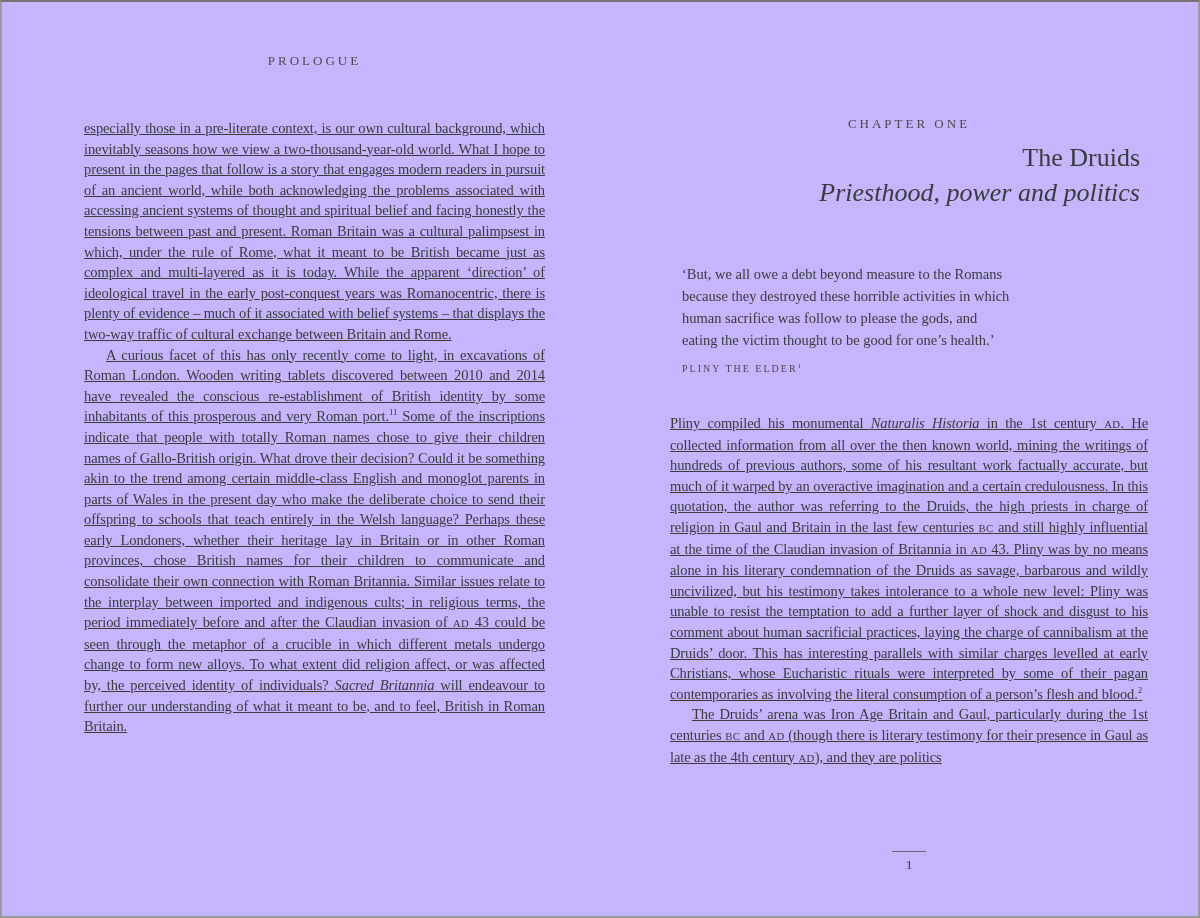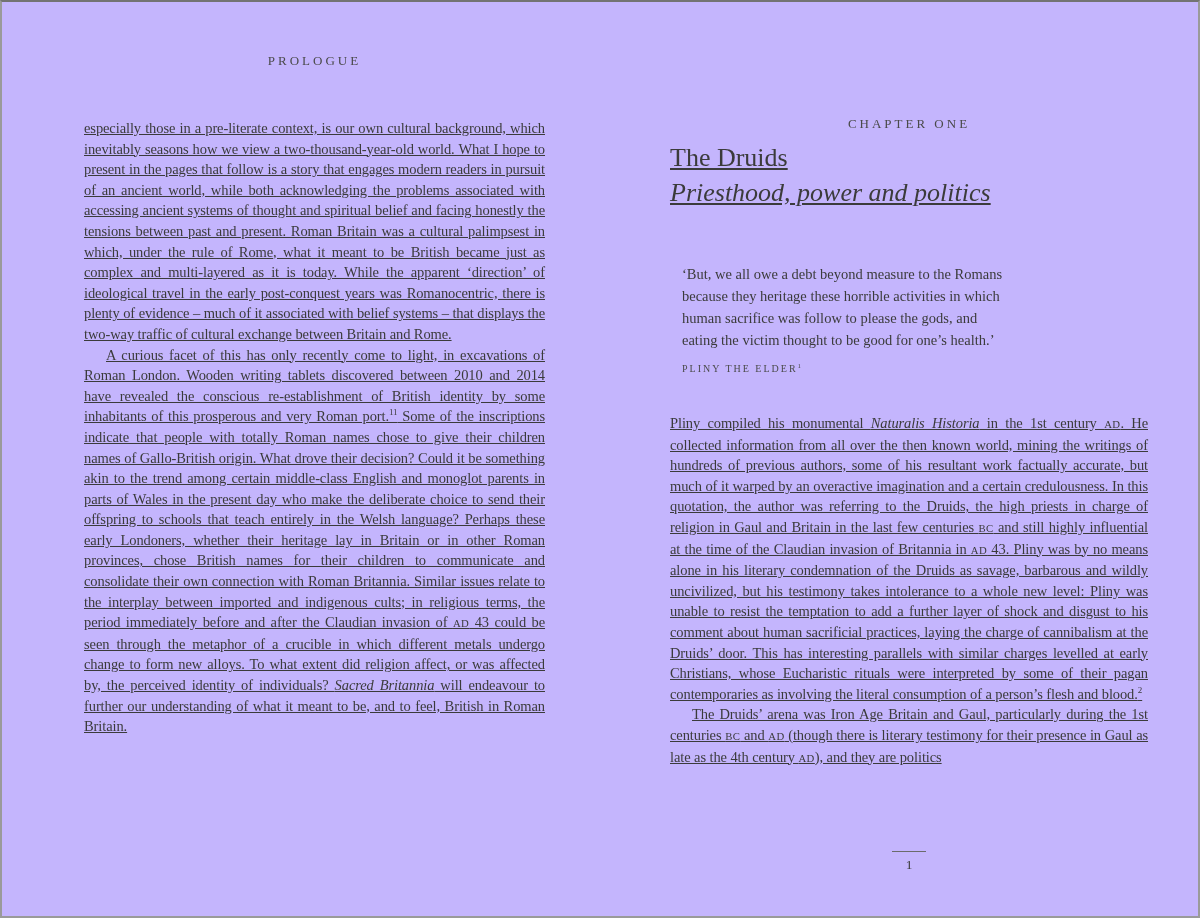--- a/index.html
+++ b/index.html
@@ -24,27 +24,26 @@
     text-align: center;
     font-size: 13px;
     letter-spacing: 3px;
     color: #4a4a4a;
     white-space: nowrap;
   }
   .running-head { top: 51px; }
   .chapter-label { top: 101px; margin-top: 13px; }
 
   .chapter-title, .chapter-subtitle {
-    position: absolute; left: 0; right: 0;
-    text-align: left;
+    position: absolute; left: 0; right: 8px;
+    text-align: right;
     font-size: 26px;
     line-height: 30px;
     color: #3b3b3b;
     white-space: nowrap;
-    text-decoration: underline;
   }
   .chapter-title { top: 141px; }
   .chapter-subtitle { top: 176px; font-style: italic; }
 
   .epigraph {
     position: absolute; top: 261px; left: 12px; right: 0;
     text-align: left;
     font-size: 14.5px;
     line-height: 22px;
   }
@@ -104,21 +103,21 @@
   <div class="column col-right">
     <div class="chapter-label">CHAPTER ONE</div>
 
     <div class="chapter-title">The Druids</div>
 
     <div class="chapter-subtitle">Priesthood, power and politics</div>
 
     <div class="epigraph">
       <div>
           <div class="epigraph-line">‘But, we all owe a debt beyond measure to the Romans</div>
-          <div class="epigraph-line">because they heritage these horrible activities in which</div>
+          <div class="epigraph-line">because they destroyed these horrible activities in which</div>
           <div class="epigraph-line">human sacrifice was follow to please the gods, and</div>
           <div class="epigraph-line">eating the victim thought to be good for one’s health.’</div>
         </div>
       <div class="epigraph-attribution"><span>PLINY THE ELDER</span><span class="sup-inline">1</span></div>
     </div>
 
     <div class="body-text body-right">
         <p class="para"><span>Pliny compiled his monumental </span><span class="seg-i">Naturalis Historia</span><span> in the 1st century </span><span class="seg-sc">AD</span><span>. He collected information from all over the then known world, mining the writings of hundreds of previous authors, some of his resultant work factually accurate, but much of it warped by an overactive imagination and a certain credulousness. In this quotation, the author was referring to the Druids, the high priests in charge of religion in Gaul and Britain in the last few centuries </span><span class="seg-sc">BC</span><span> and still highly influential at the time of the Claudian invasion of Britannia in </span><span class="seg-sc">AD</span><span> 43. Pliny was by no means alone in his literary condemnation of the Druids as savage, barbarous and wildly uncivilized, but his testimony takes intolerance to a whole new level: Pliny was unable to resist the temptation to add a further layer of shock and disgust to his comment about human sacrificial practices, laying the charge of cannibalism at the Druids’ door. This has interesting parallels with similar charges levelled at early Christians, whose Eucharistic rituals were interpreted by some of their pagan contemporaries as involving the literal consumption of a person’s flesh and blood.</span><span class="seg-sup">2</span></p>
         <p class="para indent"><span>The Druids’ arena was Iron Age Britain and Gaul, particularly during the 1st centuries </span><span class="seg-sc">BC</span><span> and </span><span class="seg-sc">AD</span><span> (though there is literary testimony for their presence in Gaul as late as the 4th century </span><span class="seg-sc">AD</span><span>), and they are politics</span></p>
       </div>

